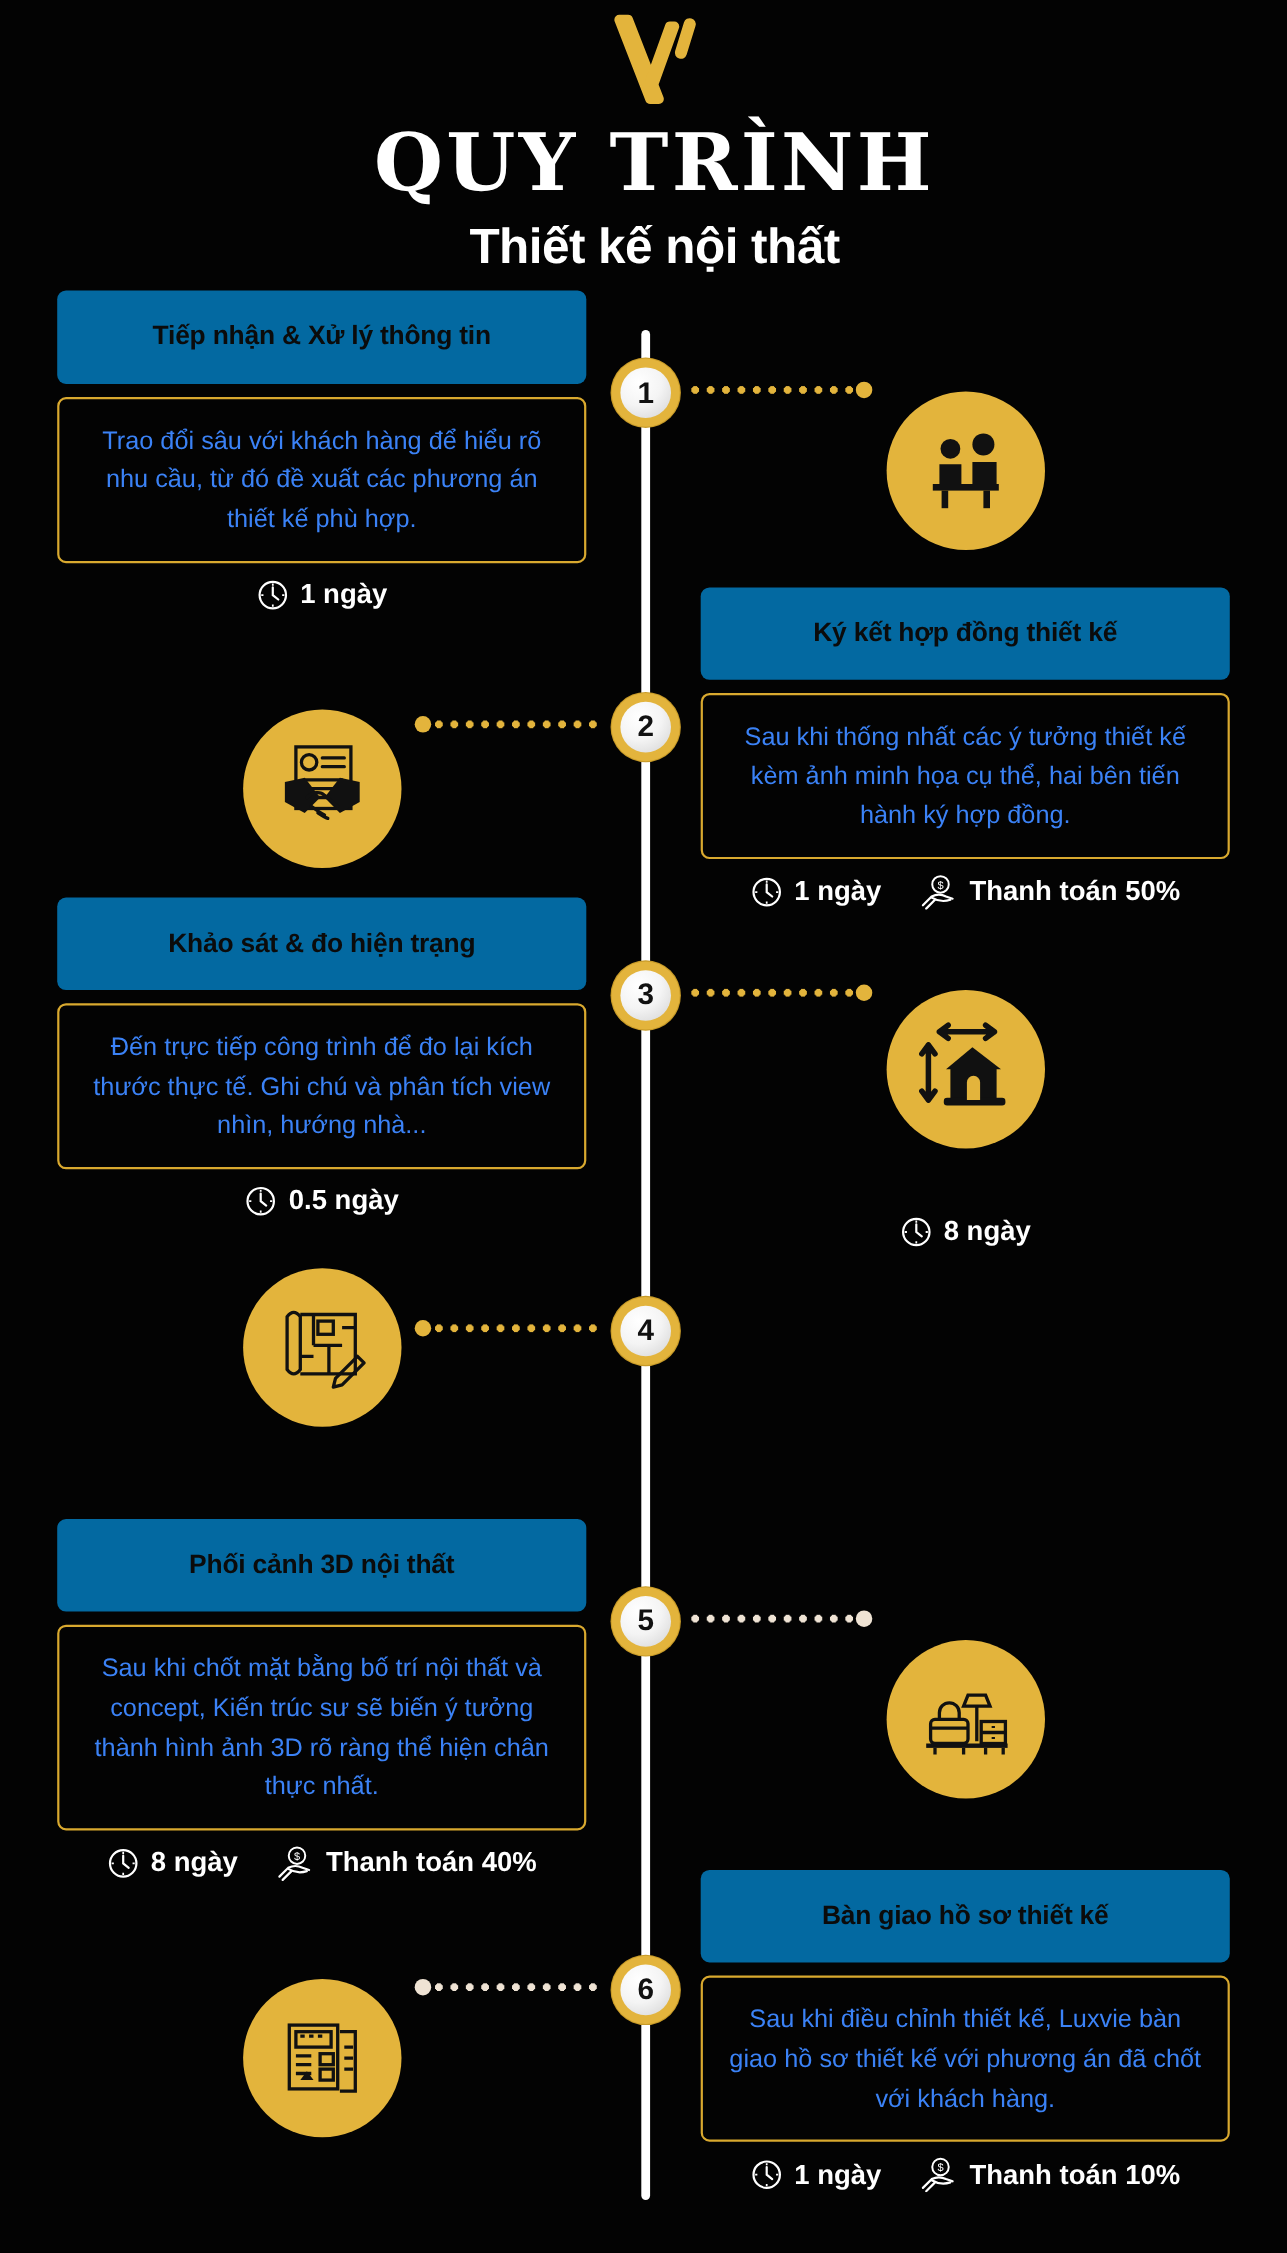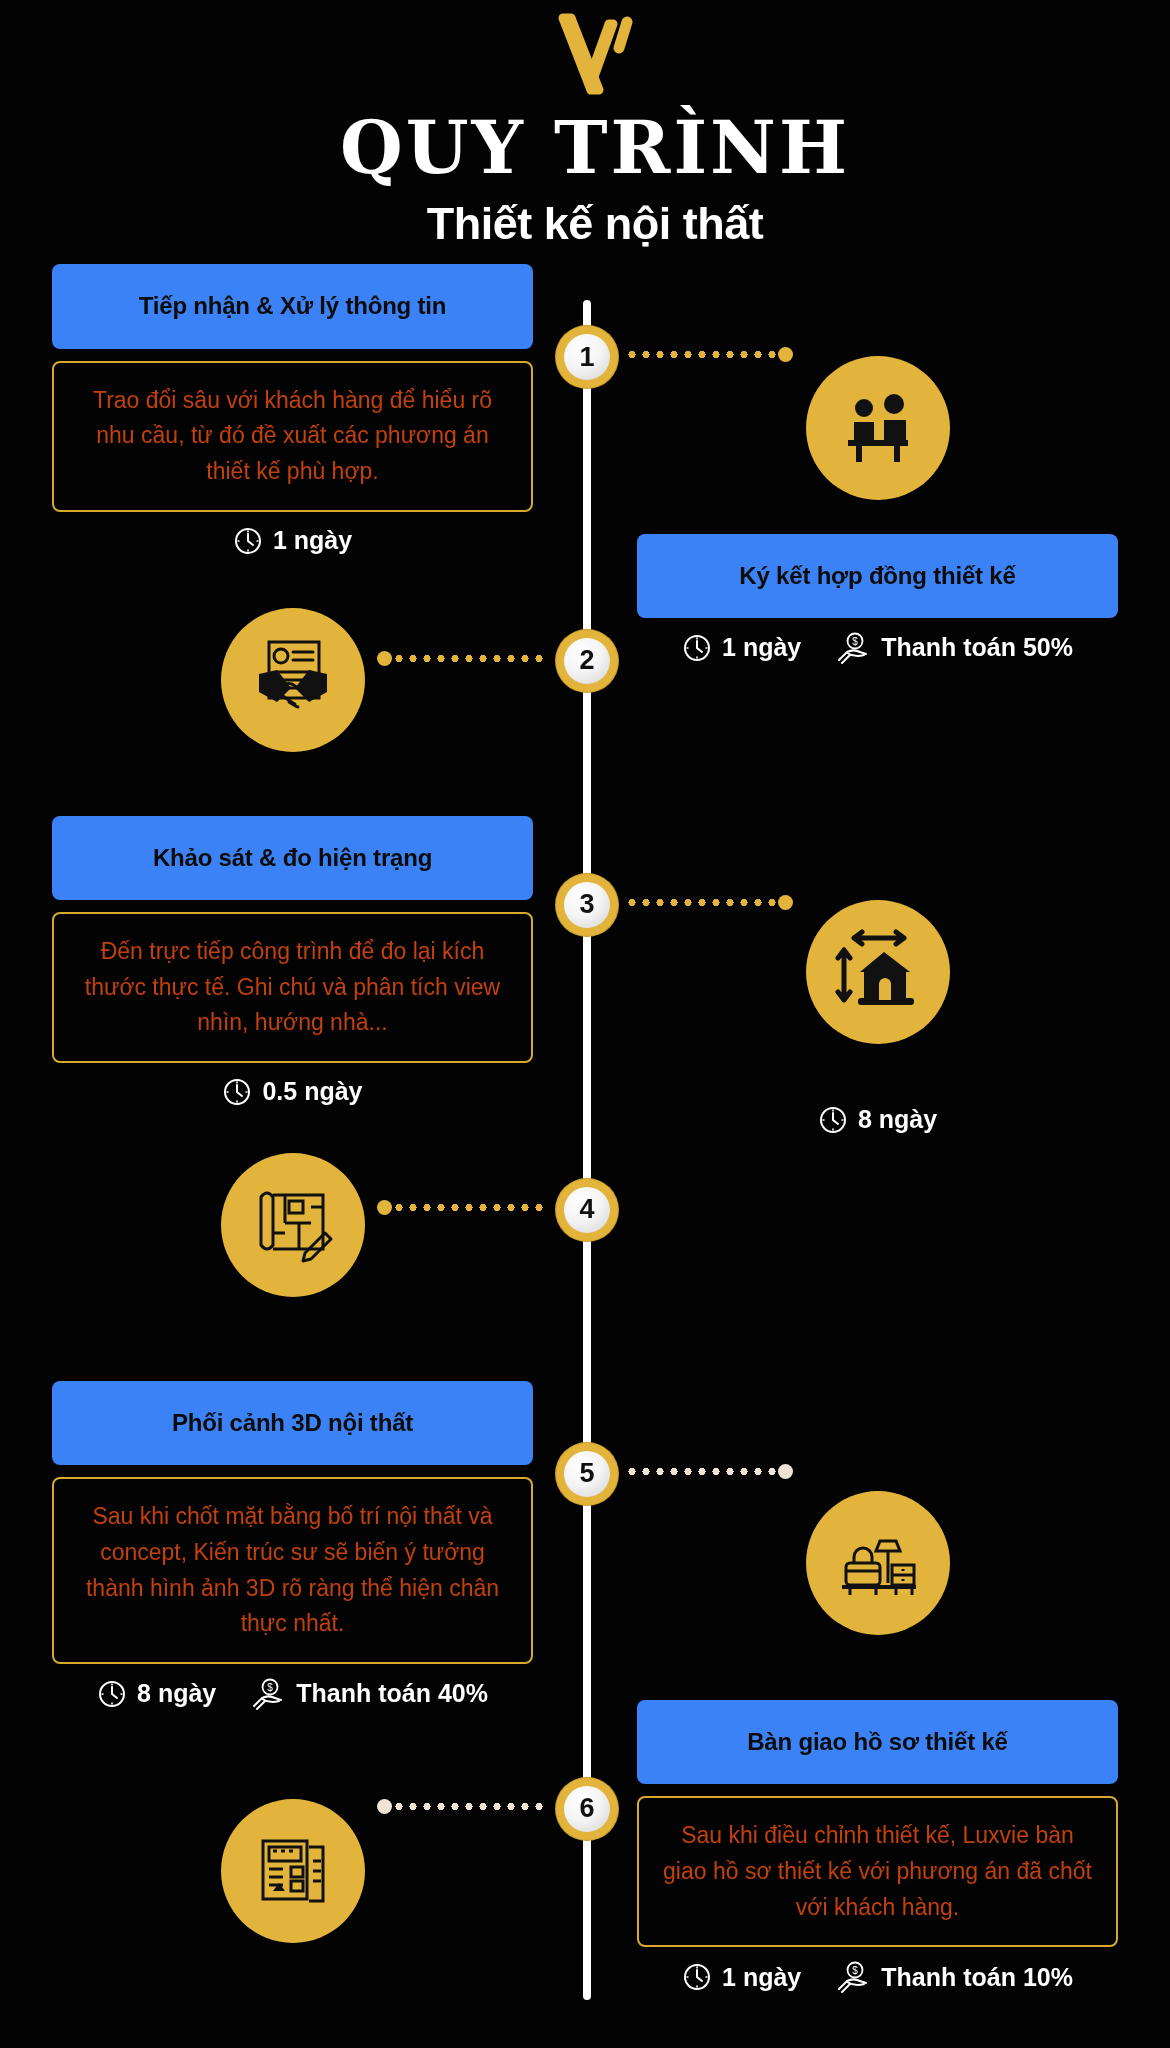--- a/index.html
+++ b/index.html
@@ -82,34 +82,34 @@
   .col-left, .col-right {
     width: 585px;
     position: relative;
   }
 
   
   .textcol {
     padding: 0 52px;
   }
   .card-title {
-    background: #3b82f6;
+    background: #0369a1;
     color: #0b0b0b;
     font-weight: 700;
     font-size: 24px;
     text-align: center;
     border-radius: 8px;
     padding: 26px 18px;
     line-height: 1.35;
     letter-spacing: -0.2px;
   }
   .card-body {
     border: 2px solid #d9a92f;
     border-radius: 8px;
-    color: #c2410c;
+    color: #3b82f6;
     font-size: 23px;
     line-height: 1.55;
     text-align: center;
     padding: 20px 22px;
     margin-top: 12px;
   }
   .meta-row {
     display: flex;
     align-items: center;
     gap: 10px;
@@ -281,20 +281,21 @@
                 <path d="M16 44 L34 40 L48 58 L34 72 L16 62 Z" fill="#111"></path>
                 <path d="M84 44 L66 40 L52 58 L66 72 L84 62 Z" fill="#111"></path>
                 <path d="M36 58c5-5 12-6 16-2 5 4 9 7 12 10" fill="none" stroke="#111" stroke-width="3" stroke-linecap="round"></path>
                 <path d="M40 66c4 3 8 6 12 8M46 72c3 2 6 4 9 5" fill="none" stroke="#111" stroke-width="3" stroke-linecap="round"></path>
               </svg>
             </div>
           </div>
         </div>
         <div class="col-right textcol">
           <div class="card-title">Ký kết hợp đồng thiết kế</div>
+          <div class="card-body">Sau khi thống nhất các ý tưởng thiết kế kèm ảnh minh họa cụ thể, hai bên tiến hành ký hợp đồng.</div>
           <div class="meta-row">
             <div class="meta-item">
               <span>
                 <svg class="svg-ico" width="30" height="30" viewBox="0 0 30 30">
                   <circle cx="15" cy="15" r="12" fill="none" stroke="#fff" stroke-width="2"></circle>
                   <path d="M15 8 L15 15 L20 19" fill="none" stroke="#fff" stroke-width="2" stroke-linecap="round"></path>
                   <path d="M15 4.5v2M15 25.5v-2M4.5 15h2M25.5 15h-2" stroke="#fff" stroke-width="1.6"></path>
                 </svg>
               </span>
               <span class="meta-text">1 ngày</span>

